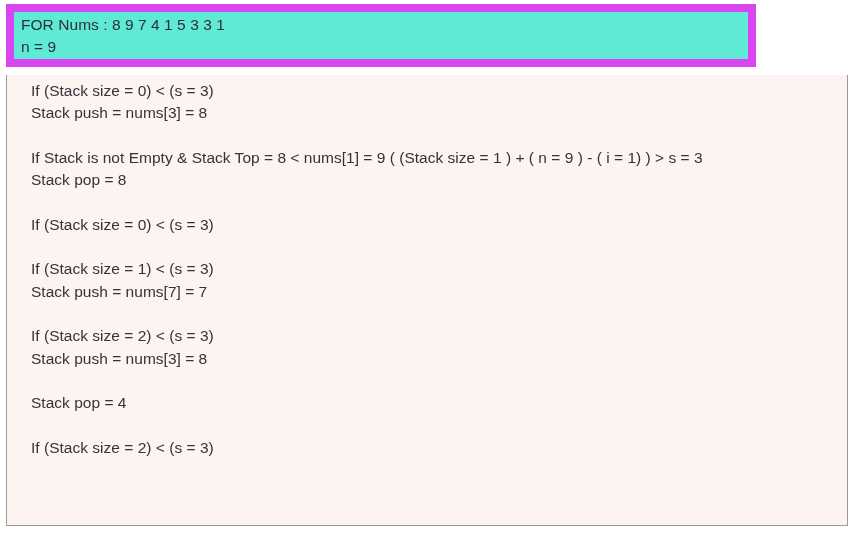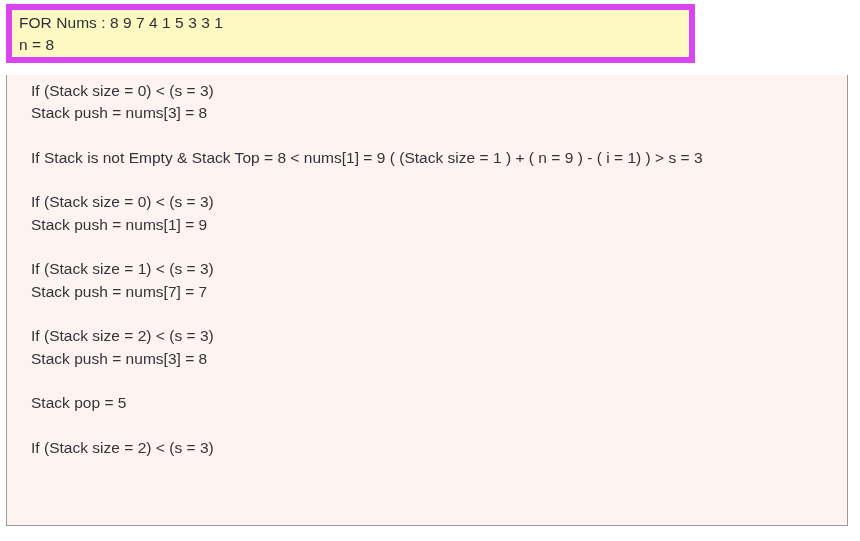--- a/index.html
+++ b/index.html
@@ -20,24 +20,24 @@
     width: 860px;
     height: 541px;
     box-sizing: border-box;
   }
 
   
   .header-panel {
     position: absolute;
     left: 6px;
     top: 4px;
-    width: 689px;
+    width: 750px;
     box-sizing: border-box;
-    background: #fef9c3;
-    border: 6px solid #d946ef;
+    background: #5eead4;
+    border: 8px solid #d946ef;
     padding: 2px 0 1px 0;
   }
 
   .header-line {
     font-size: 15.5px;
     line-height: 22px;
     color: #2f2f38;
     padding-left: 7px;
     white-space: pre;
     letter-spacing: 0.05px;
@@ -72,36 +72,36 @@
     height: 22.3px;
   }
 </style>
 </head>
 <body>
 
 <div id="app">
 
   <div class="header-panel">
     <div class="header-line">FOR Nums : 8 9 7 4 1 5 3 3 1</div>
-    <div class="header-line">n = 8</div>
+    <div class="header-line">n = 9</div>
   </div>
 
   <div class="body-panel">
     <div class="log-line">If (Stack size = 0) &lt; (s = 3)</div>
     <div class="log-line">Stack push = nums[3] = 8</div>
     <div class="log-line blank"></div>
     <div class="log-line">If Stack is not Empty &amp; Stack Top = 8 &lt; nums[1] = 9 ( (Stack size = 1 ) + ( n = 9 ) - ( i = 1) ) &gt; s = 3</div>
+    <div class="log-line">Stack pop = 8</div>
     <div class="log-line blank"></div>
     <div class="log-line">If (Stack size = 0) &lt; (s = 3)</div>
-    <div class="log-line">Stack push = nums[1] = 9</div>
     <div class="log-line blank"></div>
     <div class="log-line">If (Stack size = 1) &lt; (s = 3)</div>
     <div class="log-line">Stack push = nums[7] = 7</div>
     <div class="log-line blank"></div>
     <div class="log-line">If (Stack size = 2) &lt; (s = 3)</div>
     <div class="log-line">Stack push = nums[3] = 8</div>
     <div class="log-line blank"></div>
-    <div class="log-line">Stack pop = 5</div>
+    <div class="log-line">Stack pop = 4</div>
     <div class="log-line blank"></div>
     <div class="log-line">If (Stack size = 2) &lt; (s = 3)</div>
   </div>
 
 </div>
 
 </body></html>

